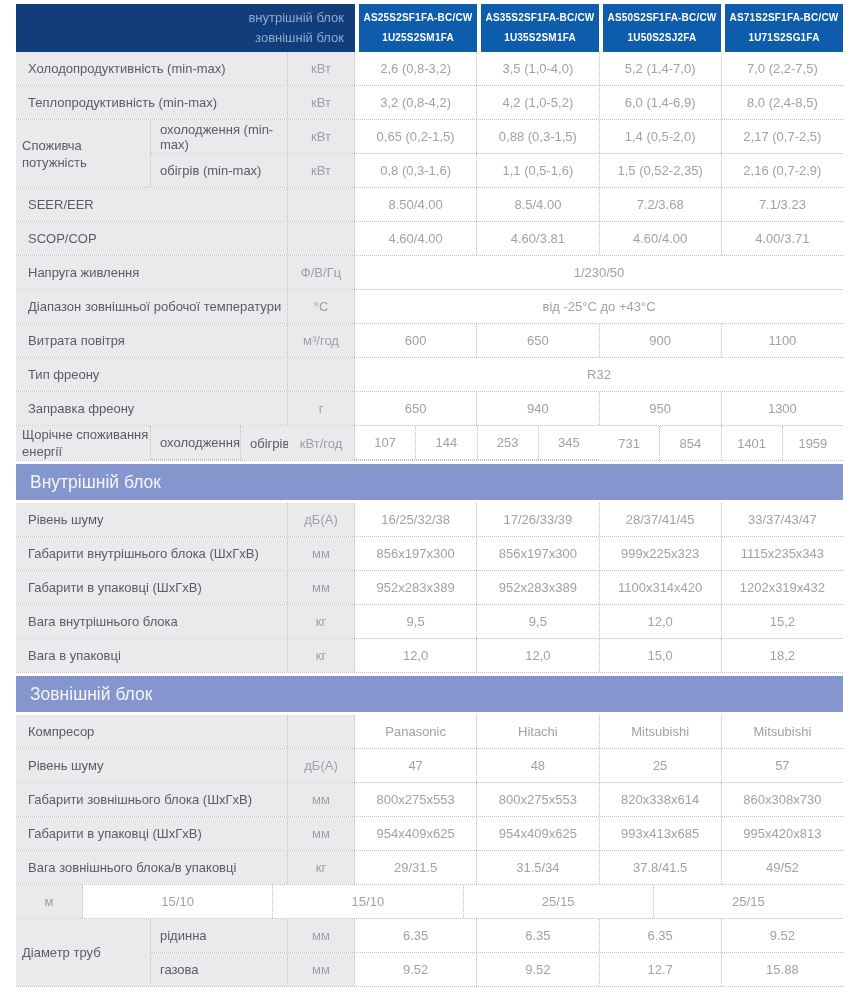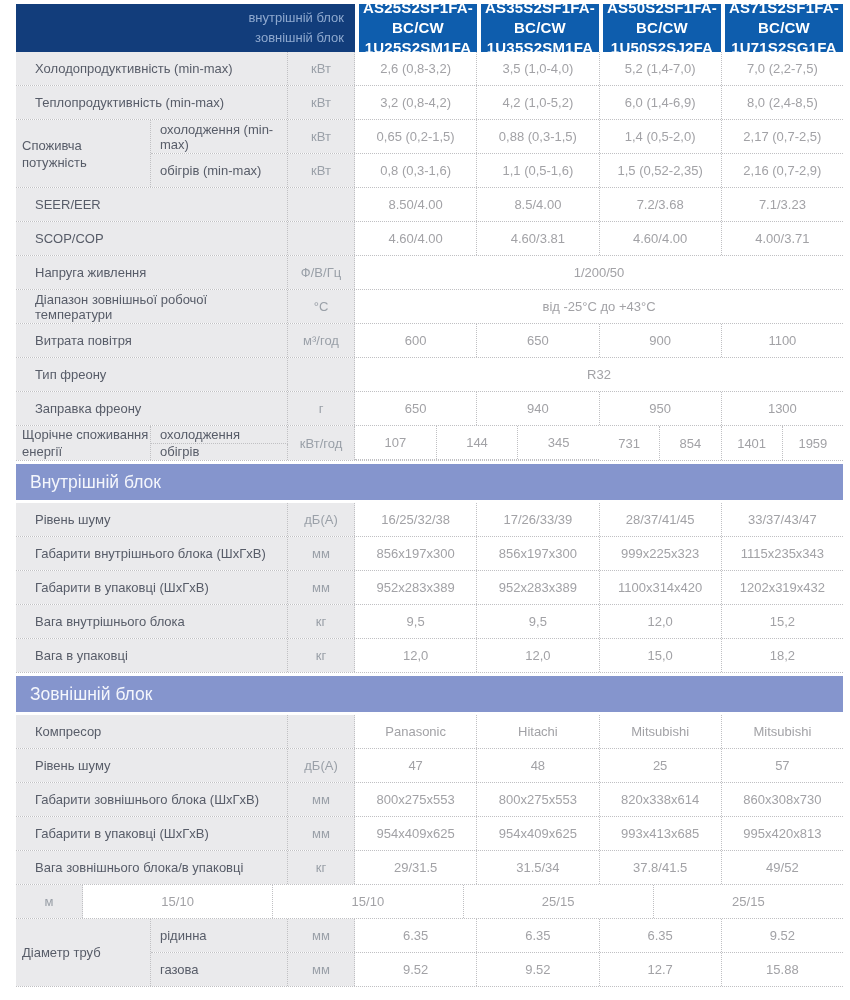--- a/index.html
+++ b/index.html
@@ -9,42 +9,42 @@
     --navy:#123d7b; --blue:#0e5dad; --hdrtxt:#8fa9cf; --section:#8595cd;
     --graybg:#eaeaec; --labtxt:#575c68; --valtxt:#a2a2a6; --dot:#c0c0c3;
   }
   .table{position:absolute;left:16px;top:4px;width:827px;}
   
   .hdr{display:flex;height:48px;}
   .hdr-label{width:339px;background:var(--navy);color:var(--hdrtxt);
     display:flex;flex-direction:column;justify-content:center;align-items:flex-end;
     padding-right:11px;box-sizing:border-box;font-size:13px;line-height:20px;}
   .hdr-gap{width:4px;background:#fff;}
-  .hdr-model{flex:1;background:var(--blue);color:#fff;font-weight:bold;font-size:15px;
+  .hdr-model{flex:1;background:var(--blue);color:#fff;font-weight:bold;font-size:10px;
     display:flex;flex-direction:column;justify-content:center;align-items:center;
     text-align:center;line-height:20px;letter-spacing:.2px;}
   
   .row{display:flex;border-bottom:1px dotted var(--dot);min-height:33px;align-items:stretch;}
   .cell{display:flex;align-items:center;font-size:13px;box-sizing:border-box;}
-  .lab{width:272px;background:var(--graybg);color:var(--labtxt);padding-left:19px;
+  .lab{width:272px;background:var(--graybg);color:var(--labtxt);padding-left:12px;
        border-right:1px dotted var(--dot);}
   .unit{width:67px;background:var(--graybg);color:#9aa0a8;justify-content:center;
        text-align:right;border-right:1px dotted var(--dot);}
   .val{flex:1;color:var(--valtxt);justify-content:center;text-align:center;
        border-right:1px dotted var(--dot);}
   .val.last,.val.merged{border-right:none;}
   
   .glab{width:135px;background:var(--graybg);color:var(--labtxt);padding-left:6px;
        border-right:1px dotted var(--dot);line-height:17px;}
   .grest{flex:1;display:flex;flex-direction:column;}
   .subrow{display:flex;flex:1;min-height:33px;}
   .bline{border-bottom:1px dotted var(--dot);}
   .sublab{width:137px;background:var(--graybg);color:var(--labtxt);padding-left:9px;
        border-right:1px dotted var(--dot);}
-  .subcol{width:137px;display:flex;flex-direction:column;}
+  .subcol{width:137px;display:flex;flex-direction:row;}
   .subcol .sublab{flex:1;width:auto;}
   .valcol{flex:1;display:flex;flex-direction:row;}
   .valrow{display:flex;flex:1;min-height:33px;}
   
   .section-bar{height:36px;margin:3px 0;background:var(--section);color:#f4f6fc;
     display:flex;align-items:center;padding-left:14px;font-size:17.5px;box-sizing:border-box;}
 </style>
 </head>
 <body>
 
@@ -125,21 +125,21 @@
         <div class="cell lab">SCOP/COP</div>
         <div class="cell unit"></div>
         <div class="cell val">4.60/4.00</div>
         <div class="cell val">4.60/3.81</div>
         <div class="cell val">4.60/4.00</div>
         <div class="cell val last">4.00/3.71</div>
       </div>
       <div class="row">
         <div class="cell lab">Напруга живлення</div>
         <div class="cell unit">Ф/В/Гц</div>
-        <div class="cell val merged">1/200/50</div>
+        <div class="cell val merged">1/230/50</div>
       </div>
       <div class="row">
         <div class="cell lab">Діапазон зовнішньої робочої температури</div>
         <div class="cell unit">°С</div>
         <div class="cell val merged">від -25°С до +43°С</div>
       </div>
       <div class="row">
         <div class="cell lab">Витрата повітря</div>
         <div class="cell unit">м³/год</div>
         <div class="cell val">600</div>
@@ -164,20 +164,21 @@
         <div class="cell glab">Щорічне споживання енергії</div>
         <div class="subcol">
           <div class="cell sublab bline">охолодження</div>
           <div class="cell sublab">обігрів</div>
         </div>
         <div class="cell unit">кВт/год</div>
         <div class="valcol">
           <div class="valrow bline">
             <div class="cell val">107</div>
             <div class="cell val">144</div>
+            <div class="cell val">253</div>
             <div class="cell val last">345</div>
           </div>
           <div class="valrow">
             <div class="cell val">731</div>
             <div class="cell val">854</div>
             <div class="cell val">1401</div>
             <div class="cell val last">1959</div>
           </div>
         </div>
       </div>

